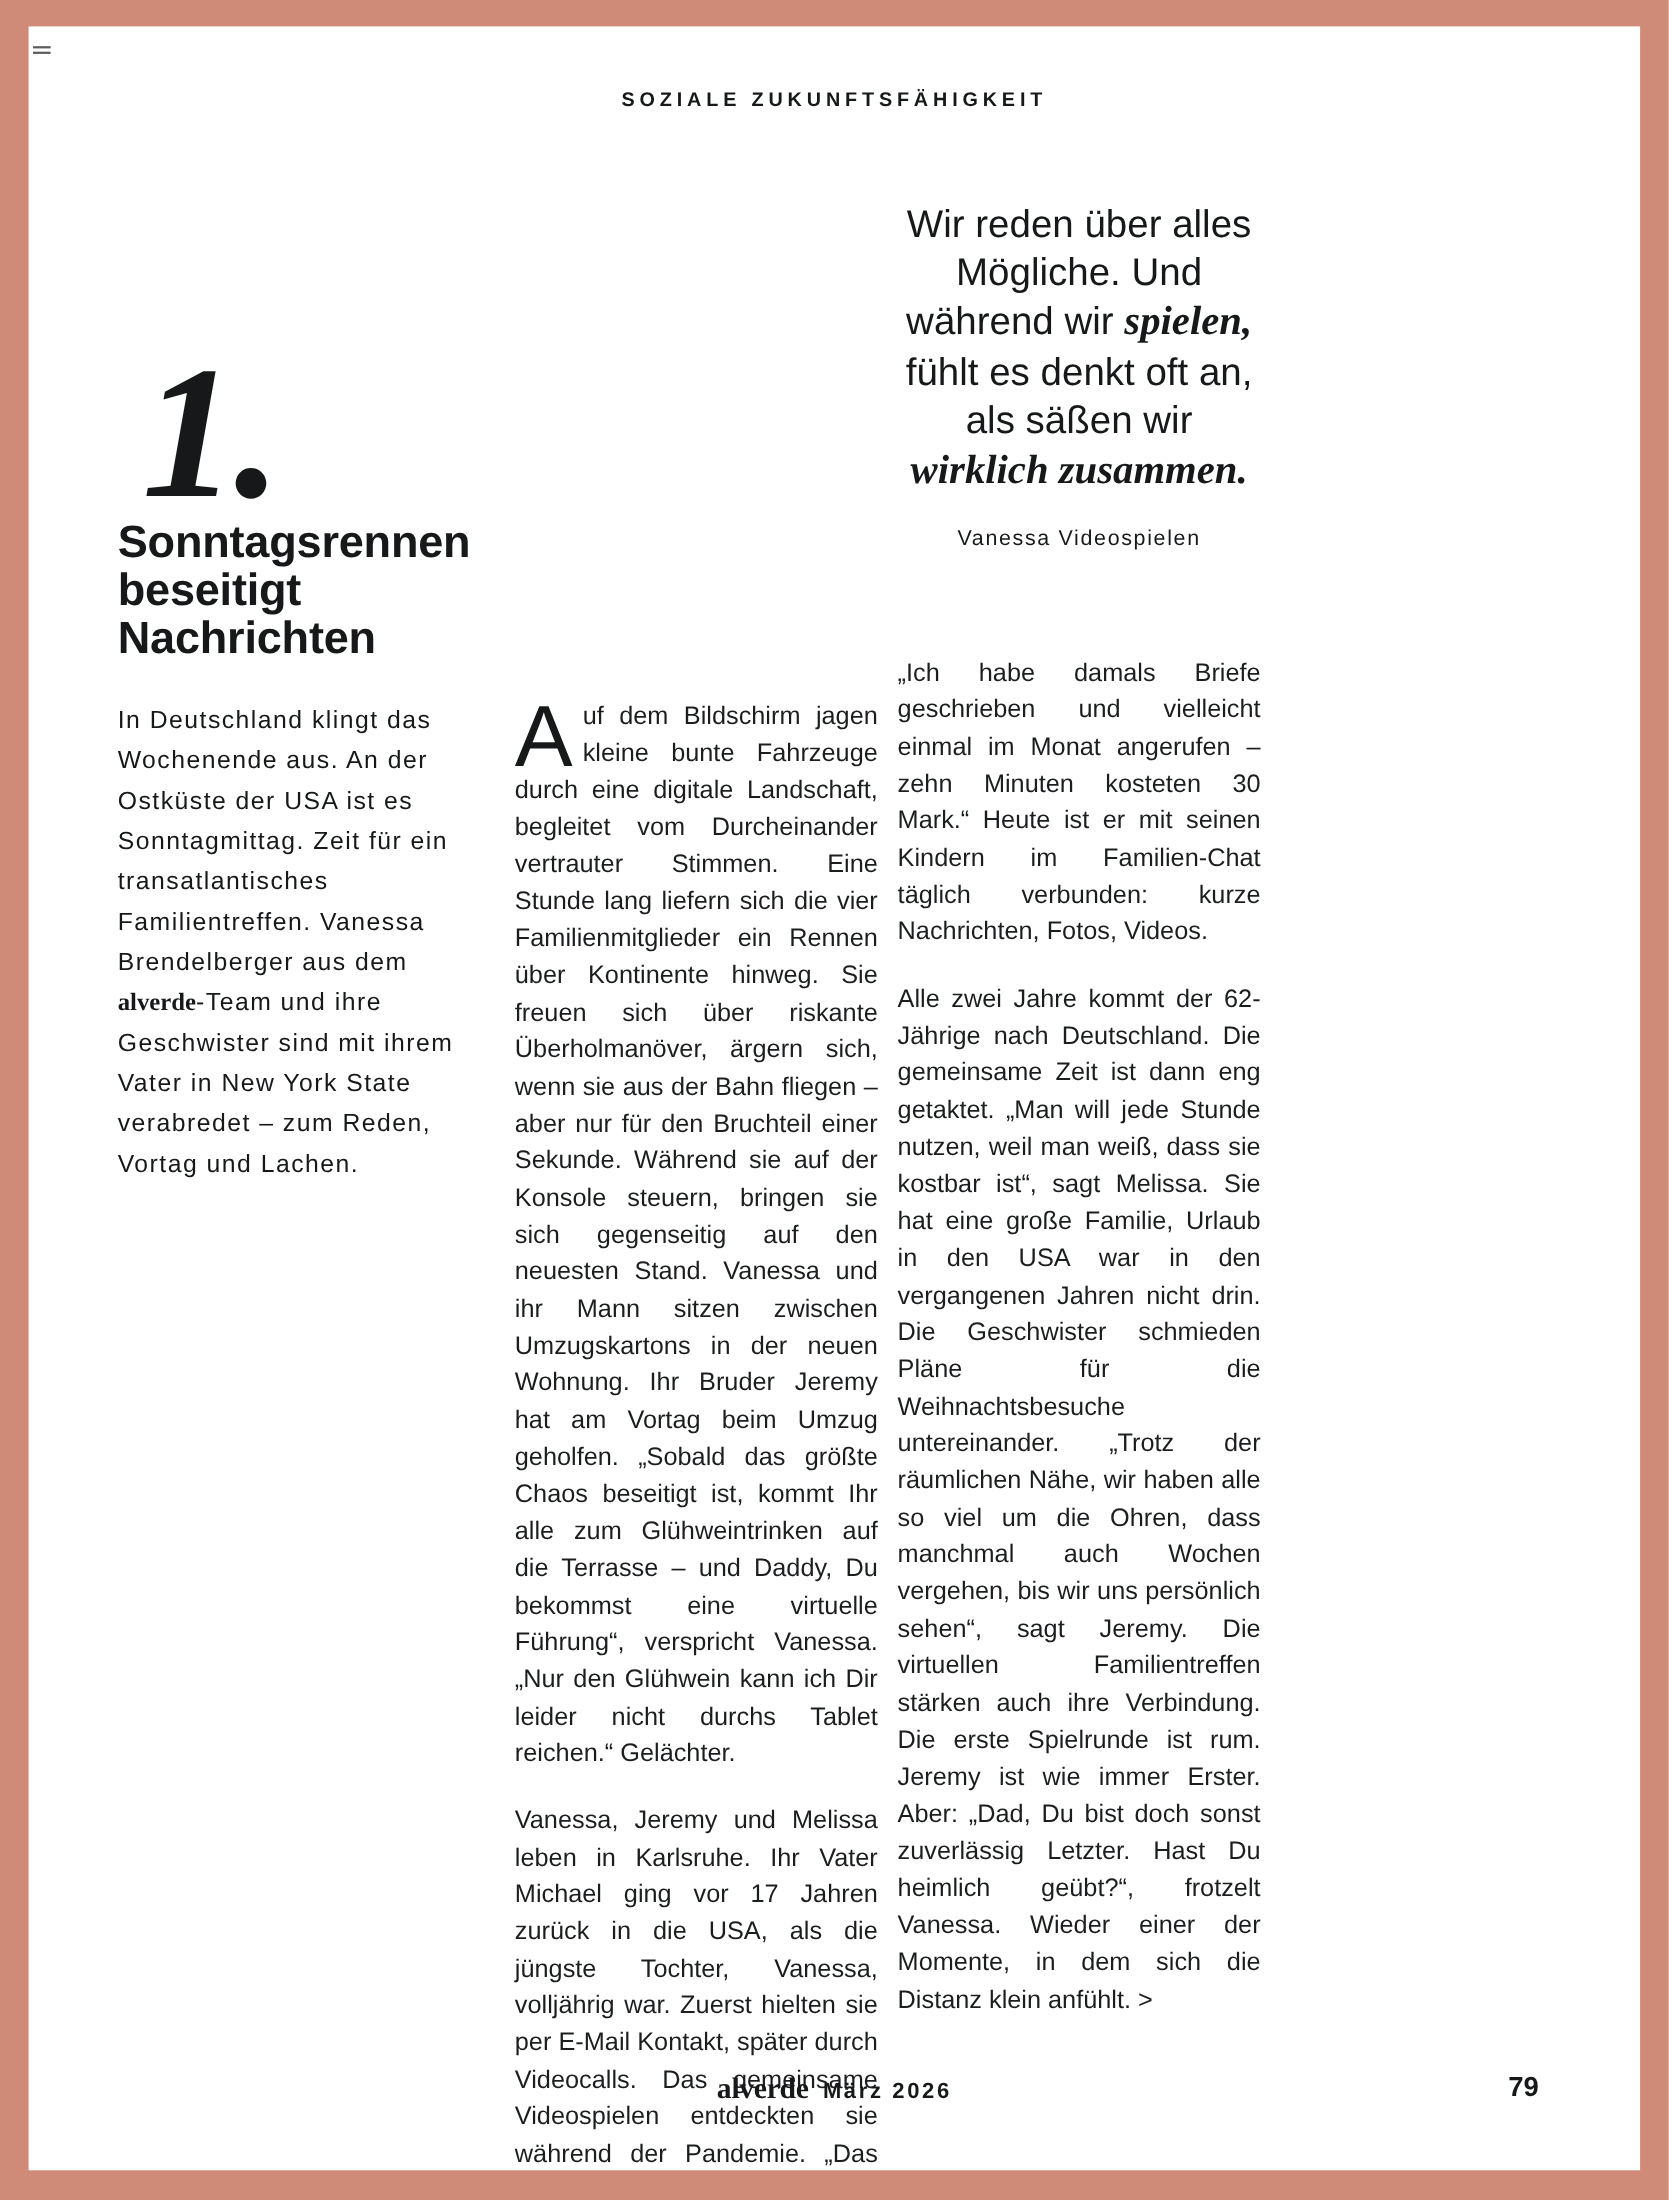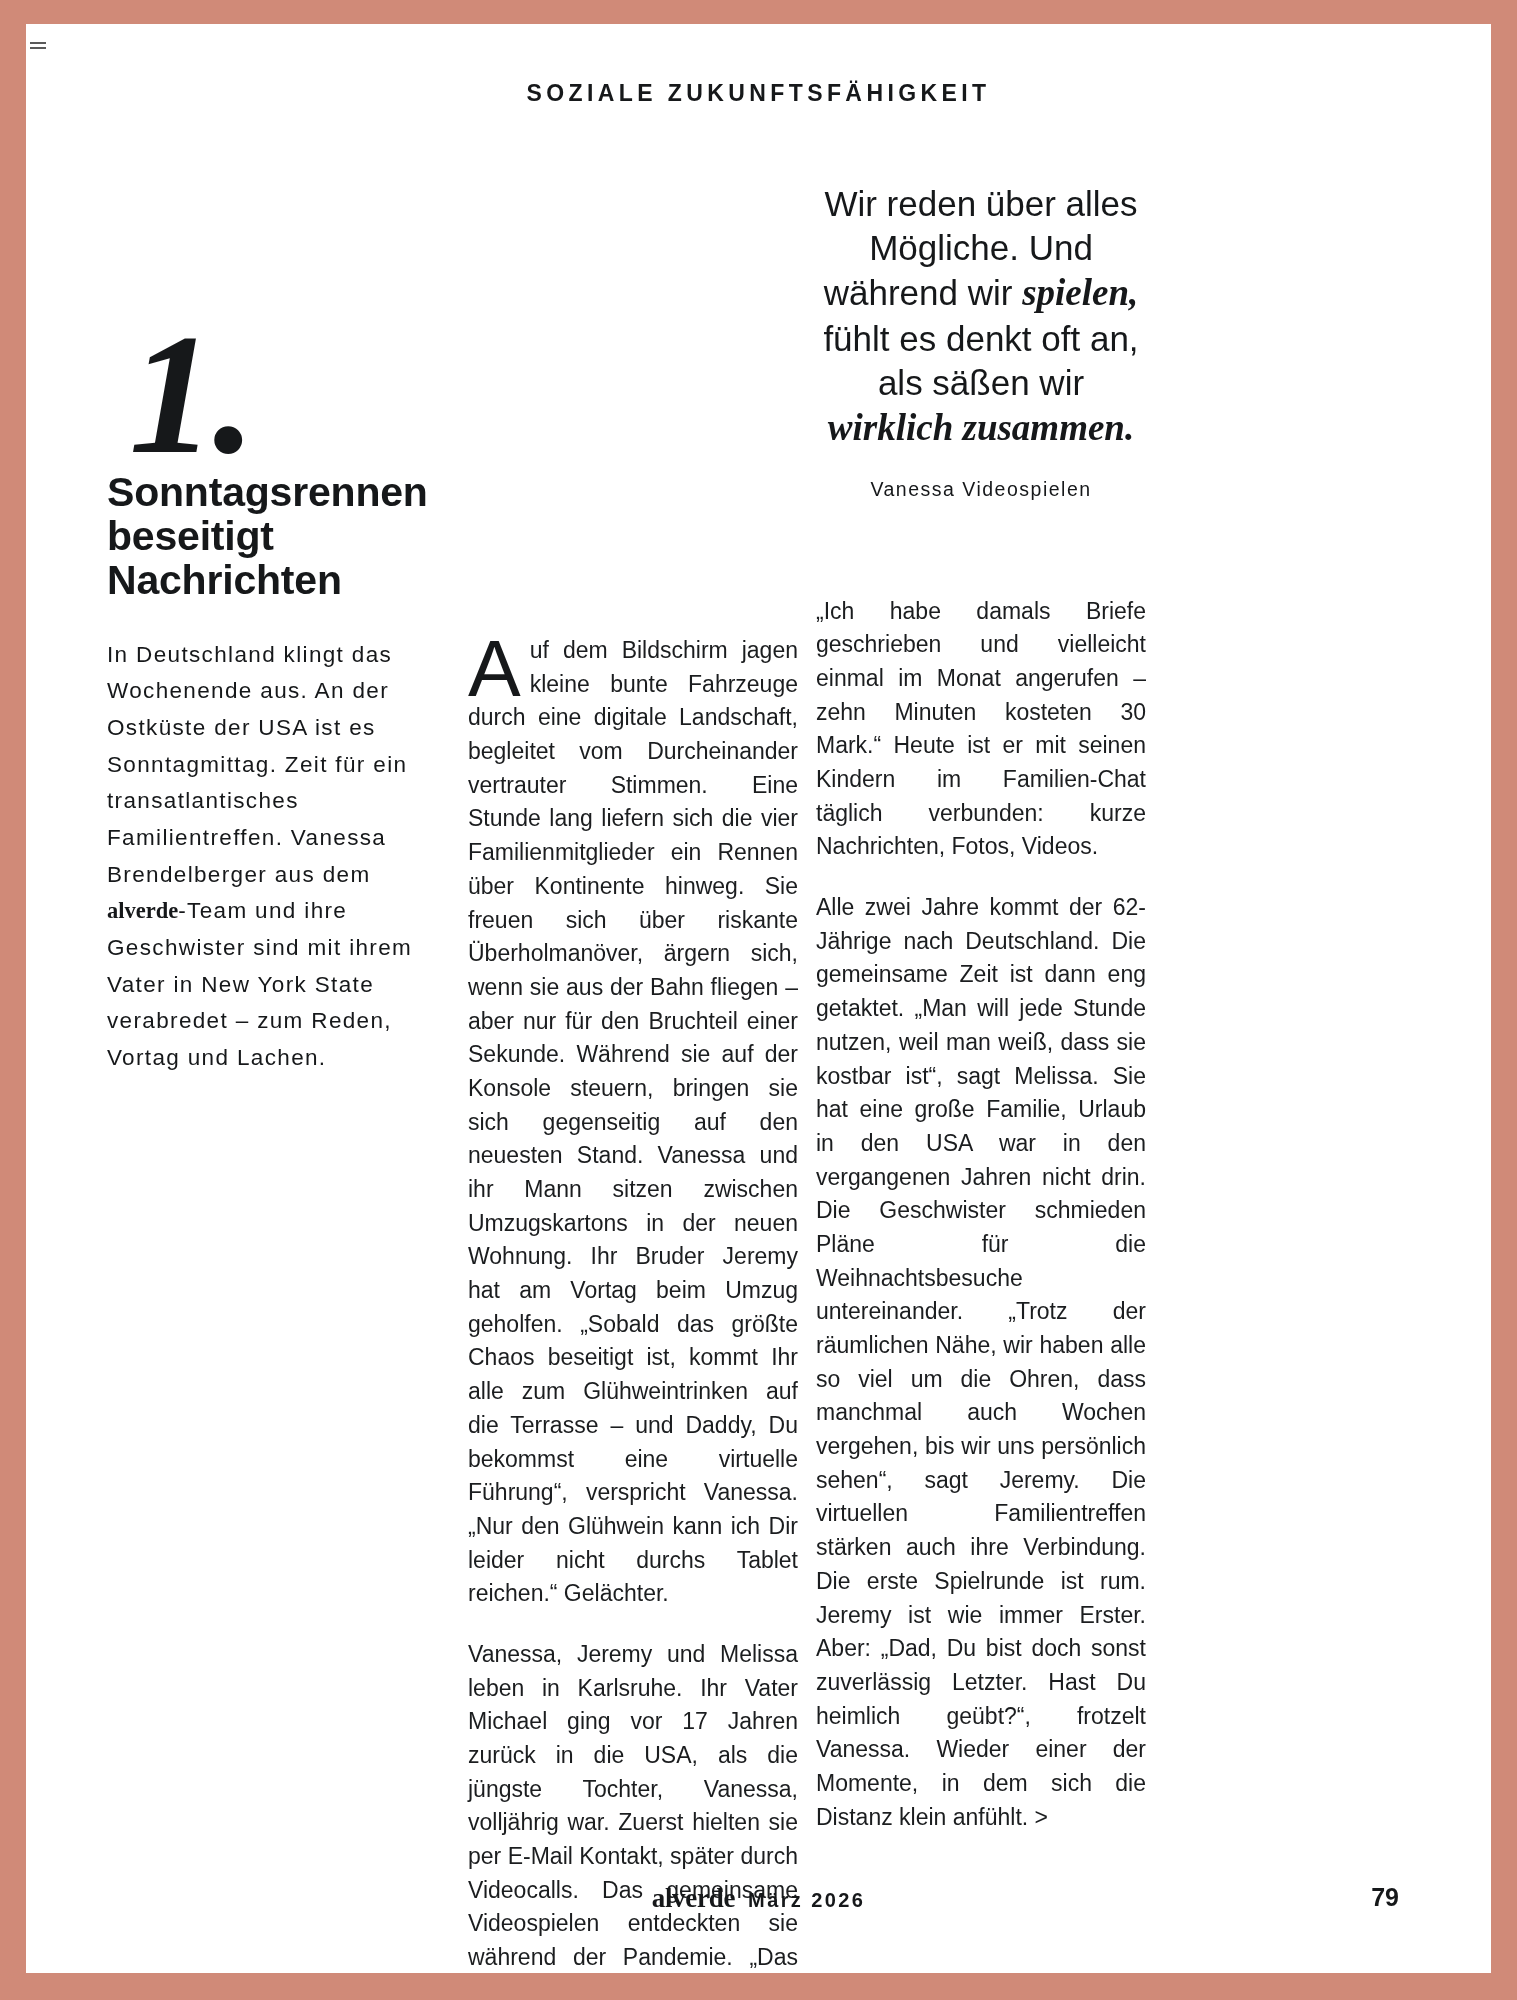--- a/index.html
+++ b/index.html
@@ -36,21 +36,21 @@
     margin-bottom: 3px;
   }
 
   
   .running-head {
     position: absolute;
     left: 0;
     top: 56px;
     width: 1465px;
     text-align: center;
-    font-size: 23px;
+    font-size: 18px;
     font-weight: bold;
     letter-spacing: 4.4px;
     color: #16181a;
   }
 
   
   .col-left {
     position: absolute;
     left: 81px;
     top: 300px;

